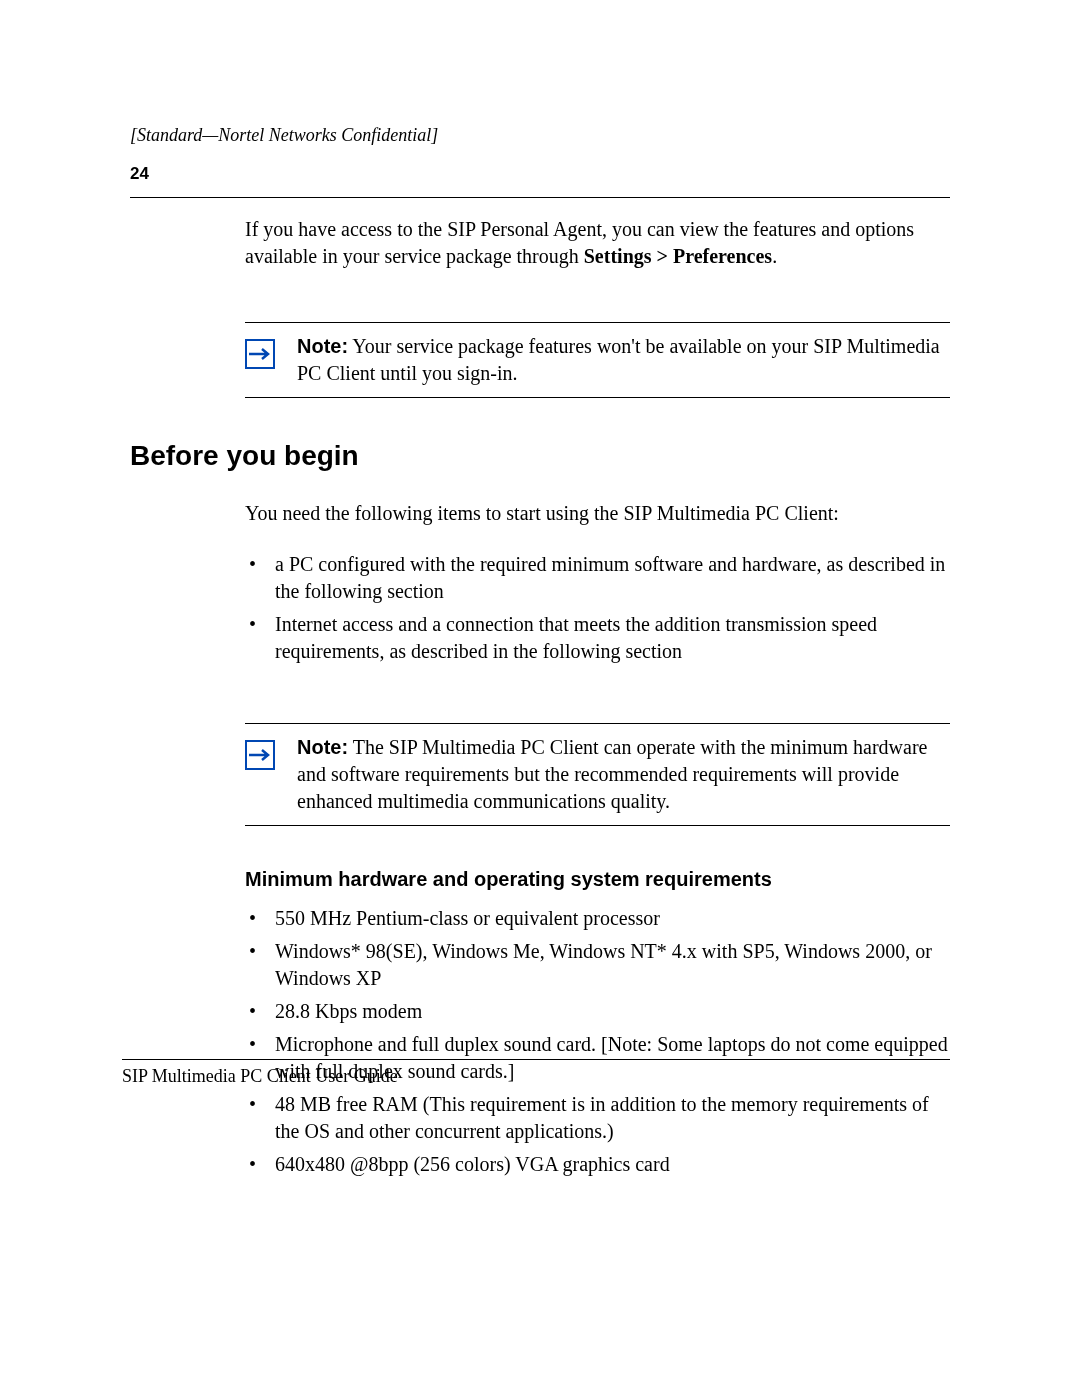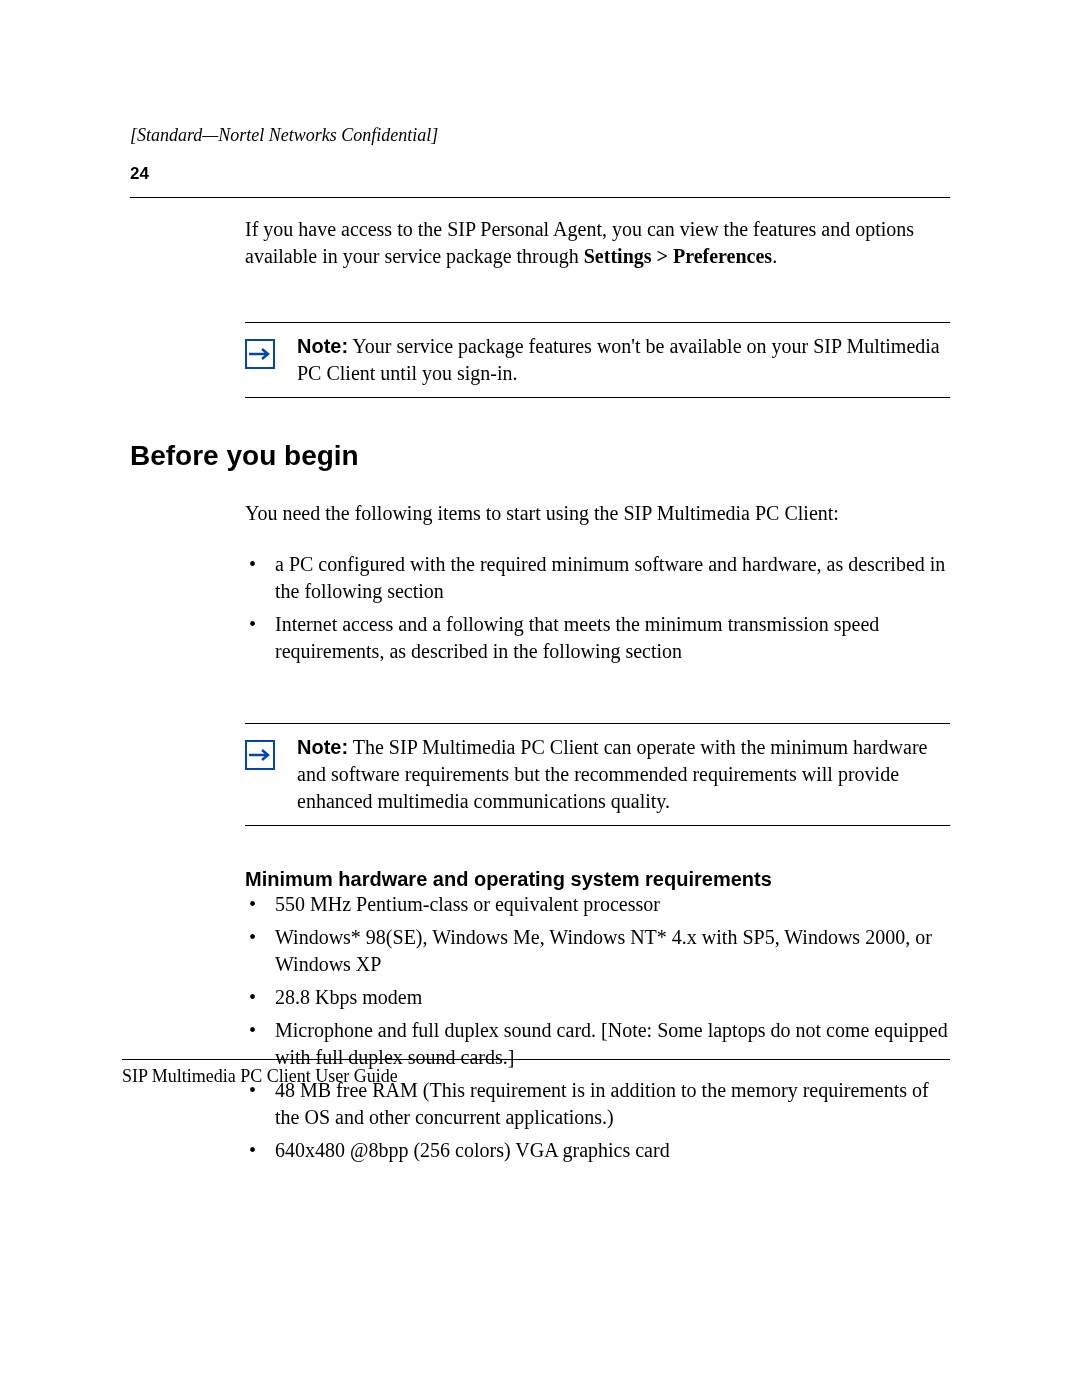--- a/index.html
+++ b/index.html
@@ -84,20 +84,21 @@
       font-family: Arial, Helvetica, sans-serif;
       font-weight: bold;
       font-size: 28px;
       margin-bottom: 28px;
     }
     h2.sub-heading {
       font-family: Arial, Helvetica, sans-serif;
       font-weight: bold;
       font-size: 20px;
       margin-left: 115px;
+      margin-bottom: 14px;
     }
     .intro-text {
       font-size: 20px;
       line-height: 1.35;
       margin-left: 115px;
       margin-bottom: 24px;
     }
     ul.bullet-list {
       list-style: none;
       margin-left: 115px;
@@ -161,21 +162,21 @@
   </div>
   <hr class="note-rule">
 </div>
 
 <h1 class="section-heading">Before you begin</h1>
 
 <p class="intro-text">You need the following items to start using the SIP Multimedia PC Client:</p>
 
 <ul class="bullet-list">
   <li>a PC configured with the required minimum software and hardware, as described in the following section</li>
-  <li>Internet access and a following that meets the minimum transmission speed requirements, as described in the following section</li>
+  <li>Internet access and a connection that meets the addition transmission speed requirements, as described in the following section</li>
 </ul>
 
 <div class="spacer-before-note2"></div>
 
 <div class="note-block" style="margin-top:8px;">
   <hr class="note-rule">
   <div class="note-content">
     <div class="note-icon">
       <svg viewBox="0 0 24 14">
         <path d="M1 7 L18 7 M14 2 L20 7 L14 12" stroke="#0047b3" stroke-width="2.5" fill="none"></path>

